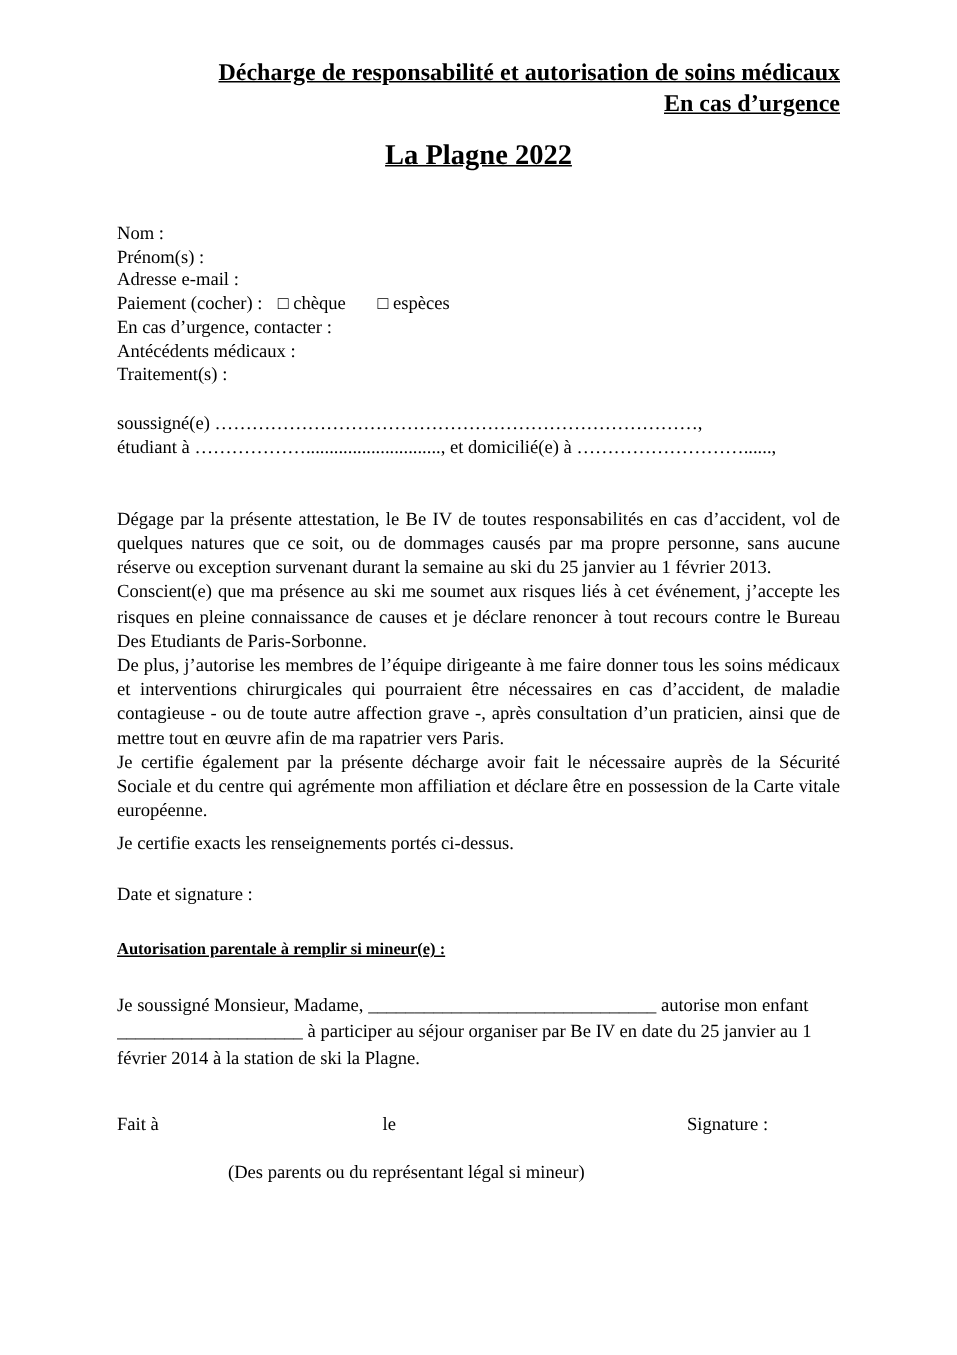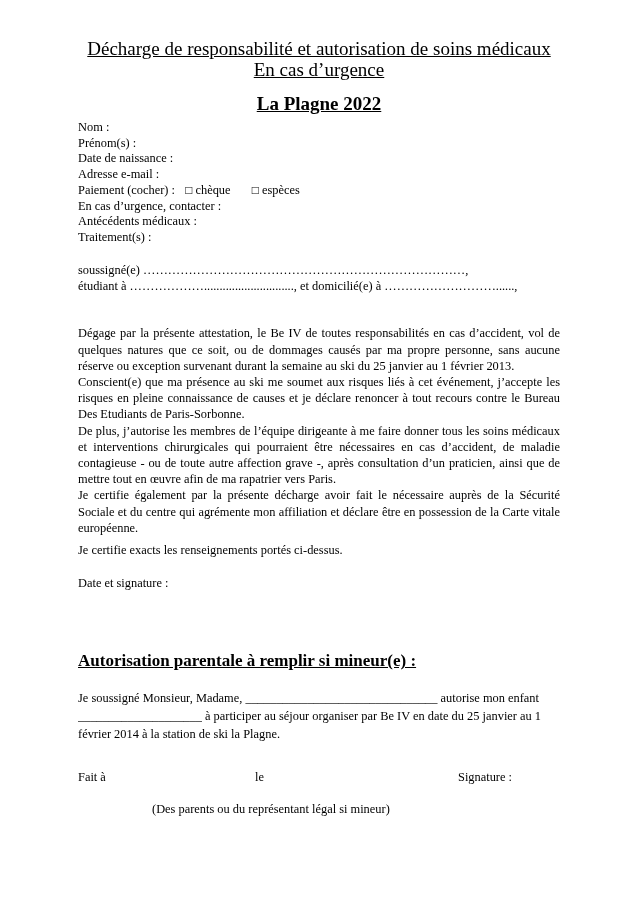--- a/index.html
+++ b/index.html
@@ -10,58 +10,58 @@
     margin: 0;
     background: #ffffff;
     color: #000000;
     font-family: "Liberation Serif", serif;
     font-size: 12.4px;
     box-sizing: border-box;
     padding: 38px 78px 0 78px;
     overflow: hidden;
   }
   .doc-title {
-    text-align: center;
-    font-weight: normal;
+    text-align: right;
+    font-weight: bold;
     text-decoration: underline;
-    font-size: 19px;
+    font-size: 16px;
     line-height: 21px;
   }
   .event-title {
     text-align: center;
     font-weight: bold;
     text-decoration: underline;
     font-size: 19px;
     line-height: 22px;
     margin-top: 13px;
   }
   .fields {
-    margin-top: 5px;
+    margin-top: 33px;
     line-height: 15.7px;
   }
   .fields .field-line { white-space: nowrap; }
   .checkbox-glyph { font-size: 12px; }
   .pay-opt1 { margin-left: 7px; }
   .pay-opt2 { margin-left: 18px; }
   .identity {
     margin-top: 16px;
     line-height: 16.4px;
   }
   .identity .id-line { white-space: nowrap; overflow: hidden; }
   .waiver { margin-top: 31px; }
   .waiver p {
     margin: 0;
     text-align: justify;
     line-height: 16.2px;
   }
   .certify { margin-top: 6px; line-height: 16.2px; }
   .date-sig { margin-top: 17px; line-height: 16.2px; }
   .parental-heading {
-    margin-top: 60px;
-    font-size: 17px;
+    margin-top: 19px;
+    font-size: 11px;
     font-weight: bold;
     text-decoration: underline;
     line-height: 20px;
     font-family: Liberation Serif, serif;
   }
   .parental-body {
     margin-top: 19px;
     line-height: 17.6px;
   }
   .parental-body .p-line { white-space: nowrap; overflow: hidden; }
@@ -87,21 +87,20 @@
 <div class="page">
 
   <div class="doc-title">Décharge de responsabilité et autorisation de soins médicaux</div>
   <div class="doc-title">En cas d’urgence</div>
 
   <div class="event-title">La Plagne 2022</div>
 
   <div class="fields">
     <div class="field-line">Nom :</div>
     <div class="field-line">Prénom(s) :</div>
-    <div class="field-line">Date de naissance :</div>
     <div class="field-line">Adresse e-mail :</div>
     <div class="field-line">
       <span>Paiement (cocher) :</span>
       <span class="pay-opt1">
         <span class="checkbox-glyph">□</span>
         <span>chèque</span>
       </span>
       <span class="pay-opt2">
         <span class="checkbox-glyph">□</span>
         <span>espèces</span>

